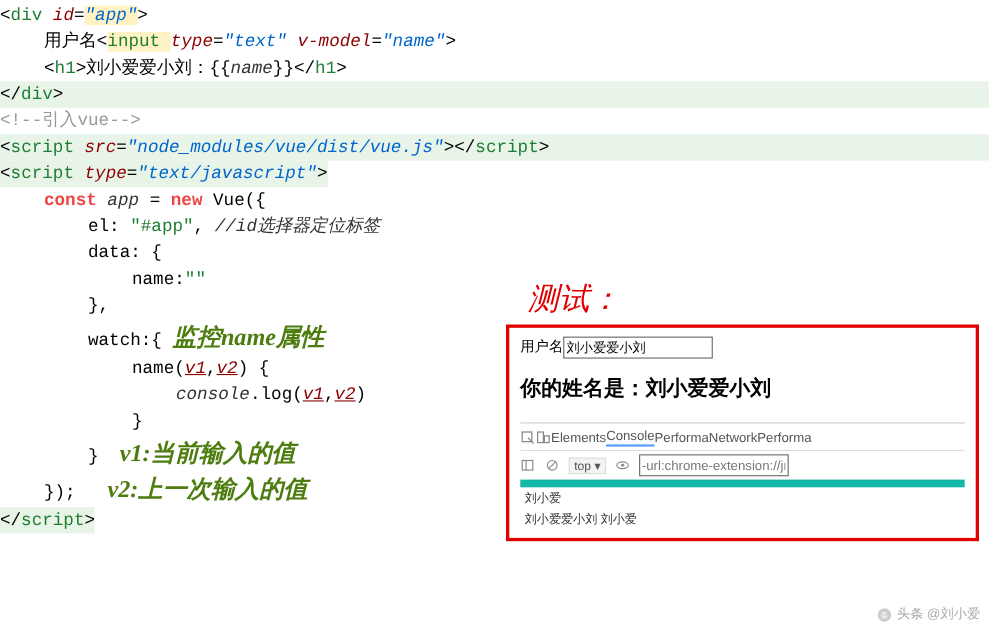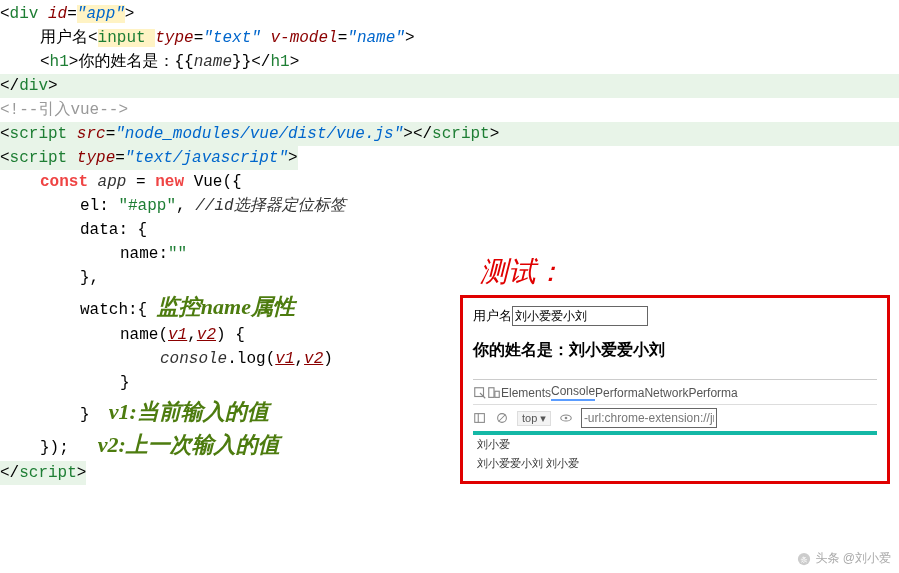--- a/index.html
+++ b/index.html
@@ -41,50 +41,50 @@
     top: 295px;
     width: 430px;
     border: 3px solid #e00000;
     background: #fff;
     padding: 8px 10px;
     box-sizing: border-box;
     font-family: "Microsoft YaHei", sans-serif;
   }
   .test-box .form-row { font-size: 13px; }
   .test-box input { font-size: 12px; width: 130px; height: 16px; border: 1px solid #666; }
-  .test-box h1 { font-size: 16px; margin: 14px 0 18px 0; font-weight: bold; }
+  .test-box h1 { font-size: 19px; margin: 14px 0 18px 0; font-weight: bold; }
   .devtools {
     border-top: 1px solid #ccc;
     margin-top: 6px;
     padding-top: 4px;
     font-size: 12px;
     color: #555;
     font-family: Arial, sans-serif;
   }
   .dt-tabs { display: flex; align-items: center; border-bottom: 1px solid #ddd; padding-bottom: 3px; }
   .dt-tabs .tab { color: #555; }
   .dt-tabs .tab.active { border-bottom: 2px solid #5a9cff; padding-bottom: 1px; }
-  .dt-row2 { display: flex; gap: 8px; align-items: center; padding: 3px 0; border-bottom: 4px solid #14b8a6; }
+  .dt-row2 { display: flex; gap: 8px; align-items: center; padding: 3px 0; border-bottom: 7px solid #14b8a6; }
   .dt-dropdown { background: #f3f3f3; padding: 0 4px; border: 1px solid #ddd; font-size: 11px; }
   .dt-filter { background: #fff; border: 1px solid #ddd; font-size: 10px; padding: 1px 2px; color: #777; width: 140px; }
   .dt-log { padding: 2px 4px; font-size: 11px; color: #333; }
   .watermark { position: absolute; right: 8px; bottom: 6px; color: #aaa; font-size: 12px; font-family: "Microsoft YaHei", sans-serif; display: flex; gap: 4px; align-items: center; text-align: right; }
   .watermark svg { width: 14px; height: 14px; }
   .sm-icon { width: 14px; height: 14px; display: inline-block; vertical-align: middle; }
 </style>
 </head>
 <body>
 
 <div class="code">
   
   <div class="line"><span class="bracket">&lt;</span><span class="tag">div </span><span class="attr">id</span><span>=</span><span class="hl-yellow val">"app"</span><span class="bracket">&gt;</span></div>
   
   <div class="line indent1"><span>用户名</span><span class="bracket">&lt;</span><span class="tag hl-yellow">input </span><span class="attr">type</span><span>=</span><span class="val">"text" </span><span class="attr">v-model</span><span>=</span><span class="val">"name"</span><span class="bracket">&gt;</span></div>
   
-  <div class="line indent1"><span class="bracket">&lt;</span><span class="tag">h1</span><span class="bracket">&gt;</span><span>你的姓名是：{{</span><span class="fn">name</span><span>}}</span><span class="bracket">&lt;/</span><span class="tag">h1</span><span class="bracket">&gt;</span></div>
+  <div class="line indent1"><span class="bracket">&lt;</span><span class="tag">h1</span><span class="bracket">&gt;</span><span>刘小爱爱小刘：{{</span><span class="fn">name</span><span>}}</span><span class="bracket">&lt;/</span><span class="tag">h1</span><span class="bracket">&gt;</span></div>
   
   <div class="line hl-green" style="width:100%"><span class="bracket">&lt;/</span><span class="tag">div</span><span class="bracket">&gt;</span></div>
   
   <div class="line comment-gray">&lt;!--引入vue--&gt;</div>
   
   <div class="line hl-green" style="width:100%"><span class="bracket">&lt;</span><span class="tag">script </span><span class="attr">src</span><span>=</span><span class="val">"node_modules/vue/dist/vue.js"</span><span class="bracket">&gt;</span><span class="bracket">&lt;/</span><span class="tag">script</span><span class="bracket">&gt;</span></div>
   
   <div class="line hl-green"><span class="bracket">&lt;</span><span class="tag">script </span><span class="attr">type</span><span>=</span><span class="val">"text/javascript"</span><span class="bracket">&gt;</span></div>
   
   <div class="line indent1"><span class="kw-bold">const </span><span class="fn">app</span><span> = </span><span class="kw-bold">new </span><span>Vue</span><span>({</span></div>

